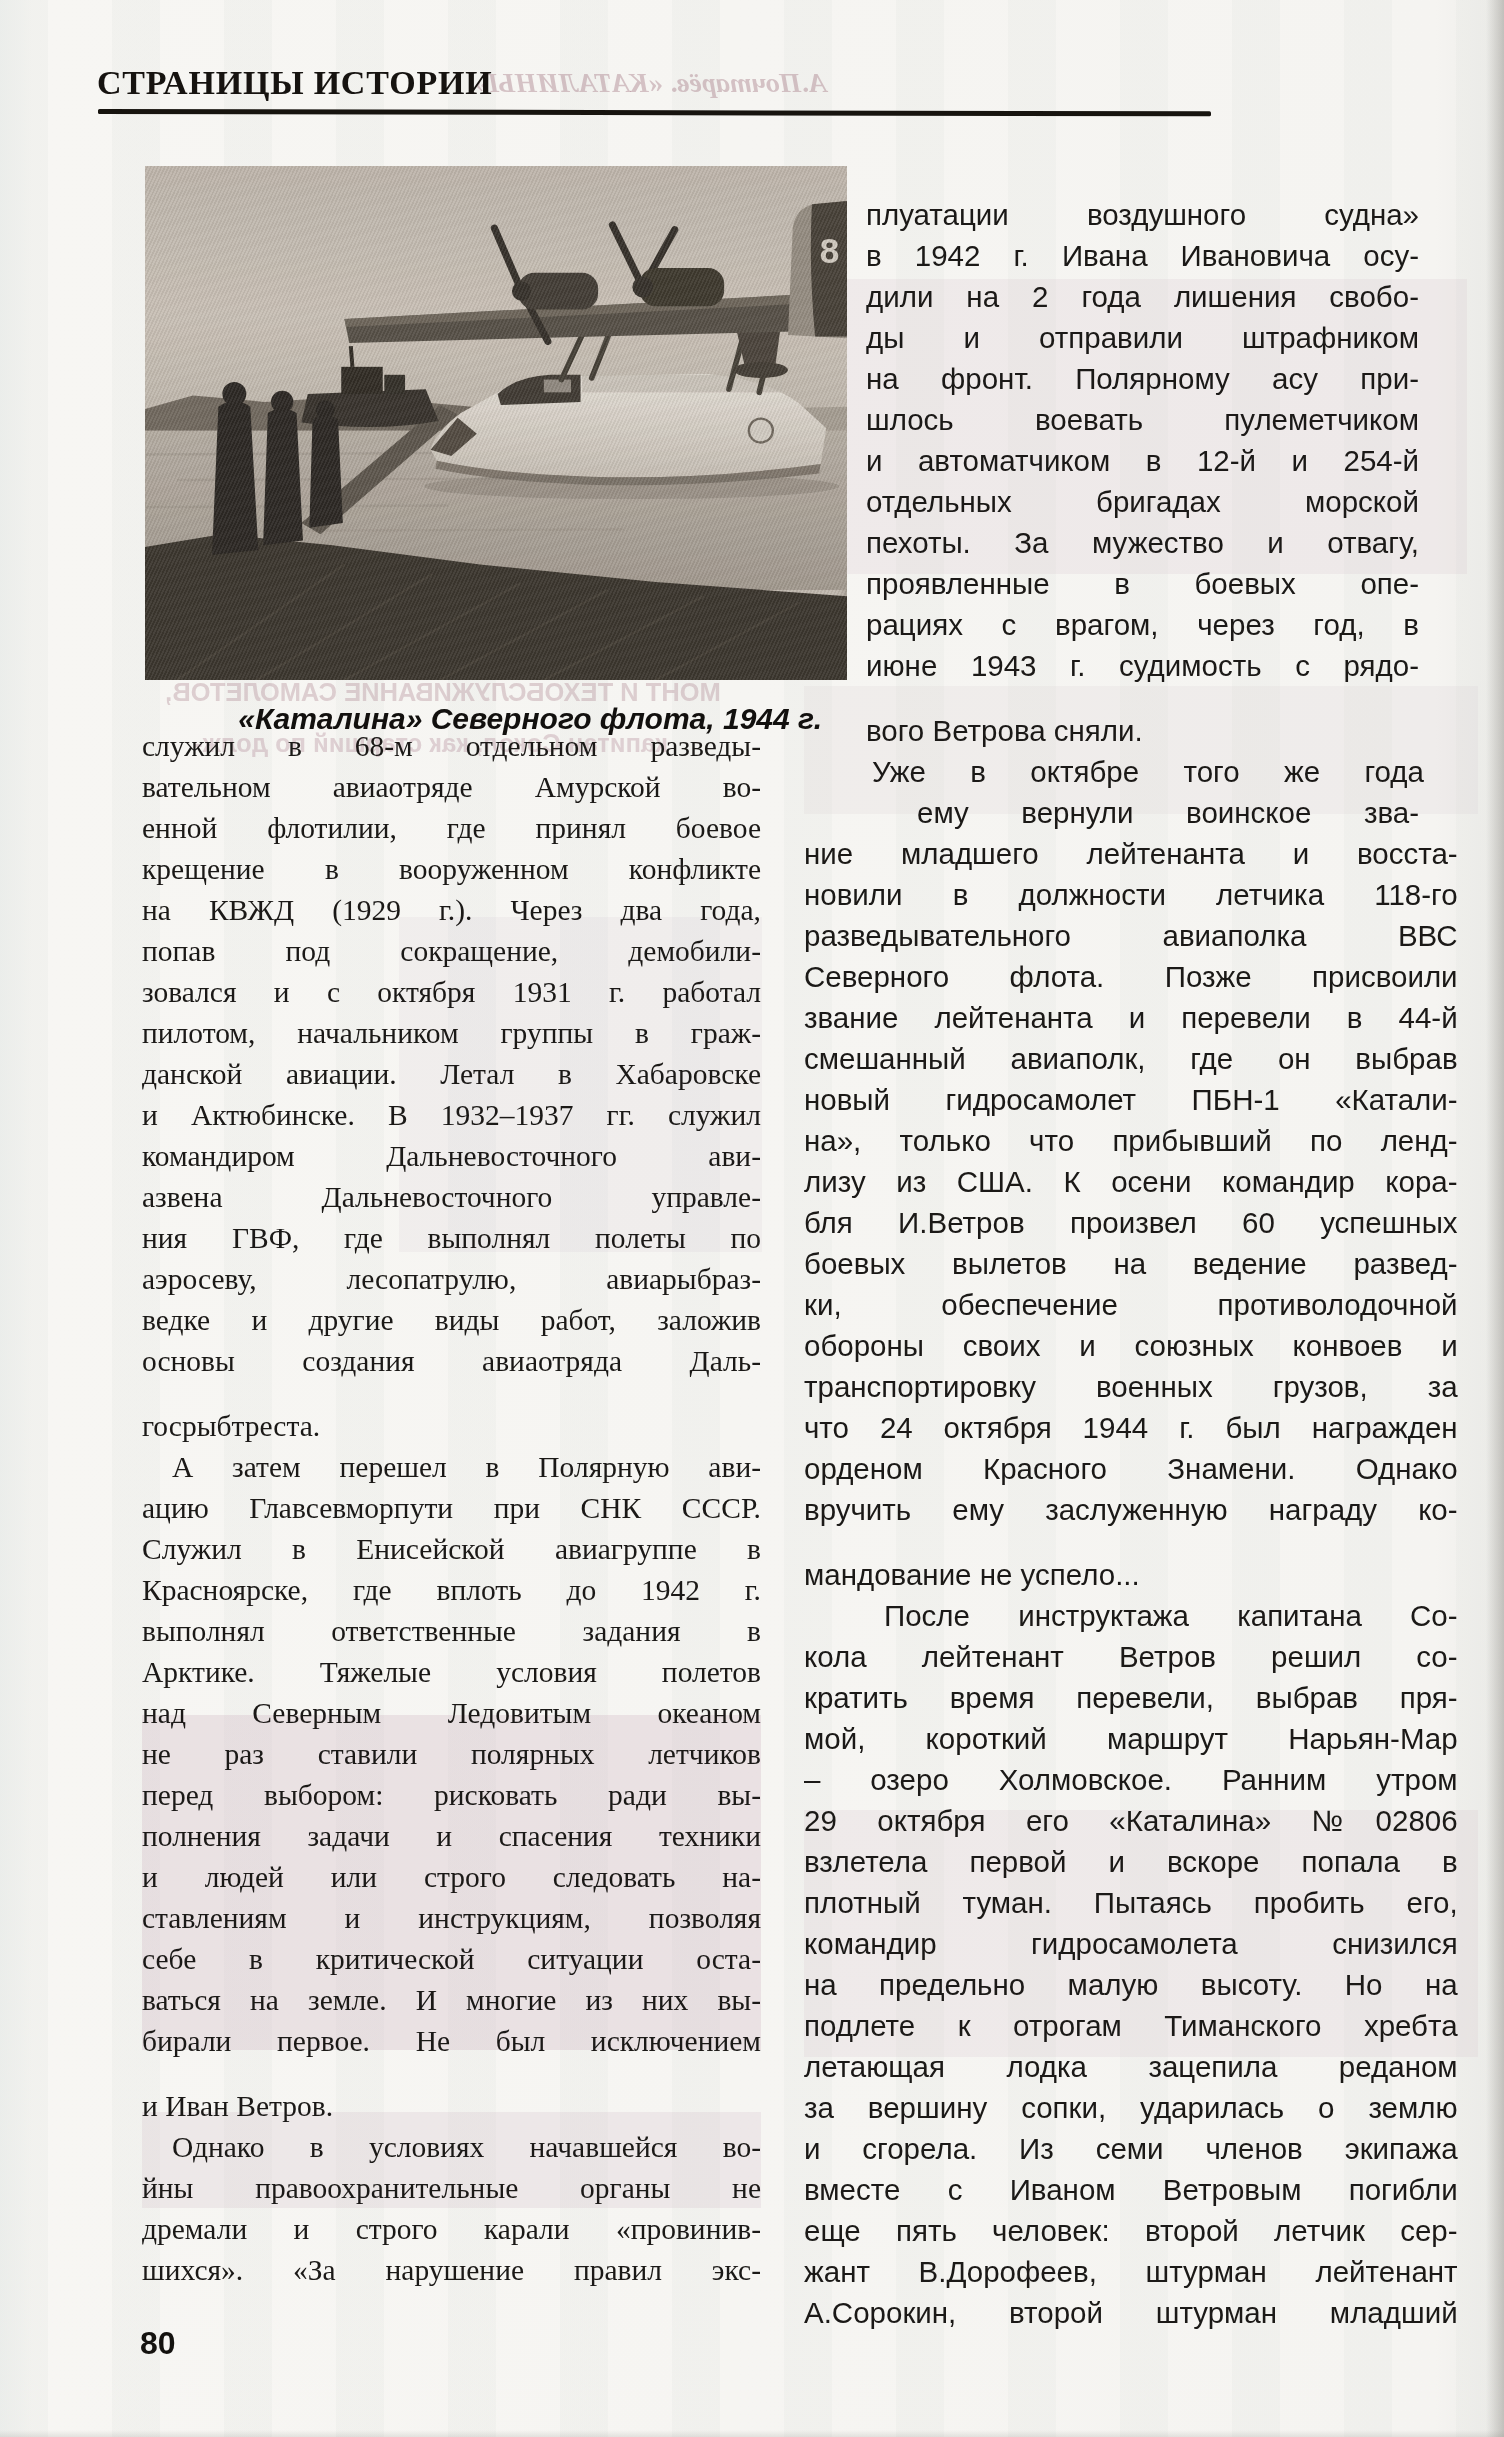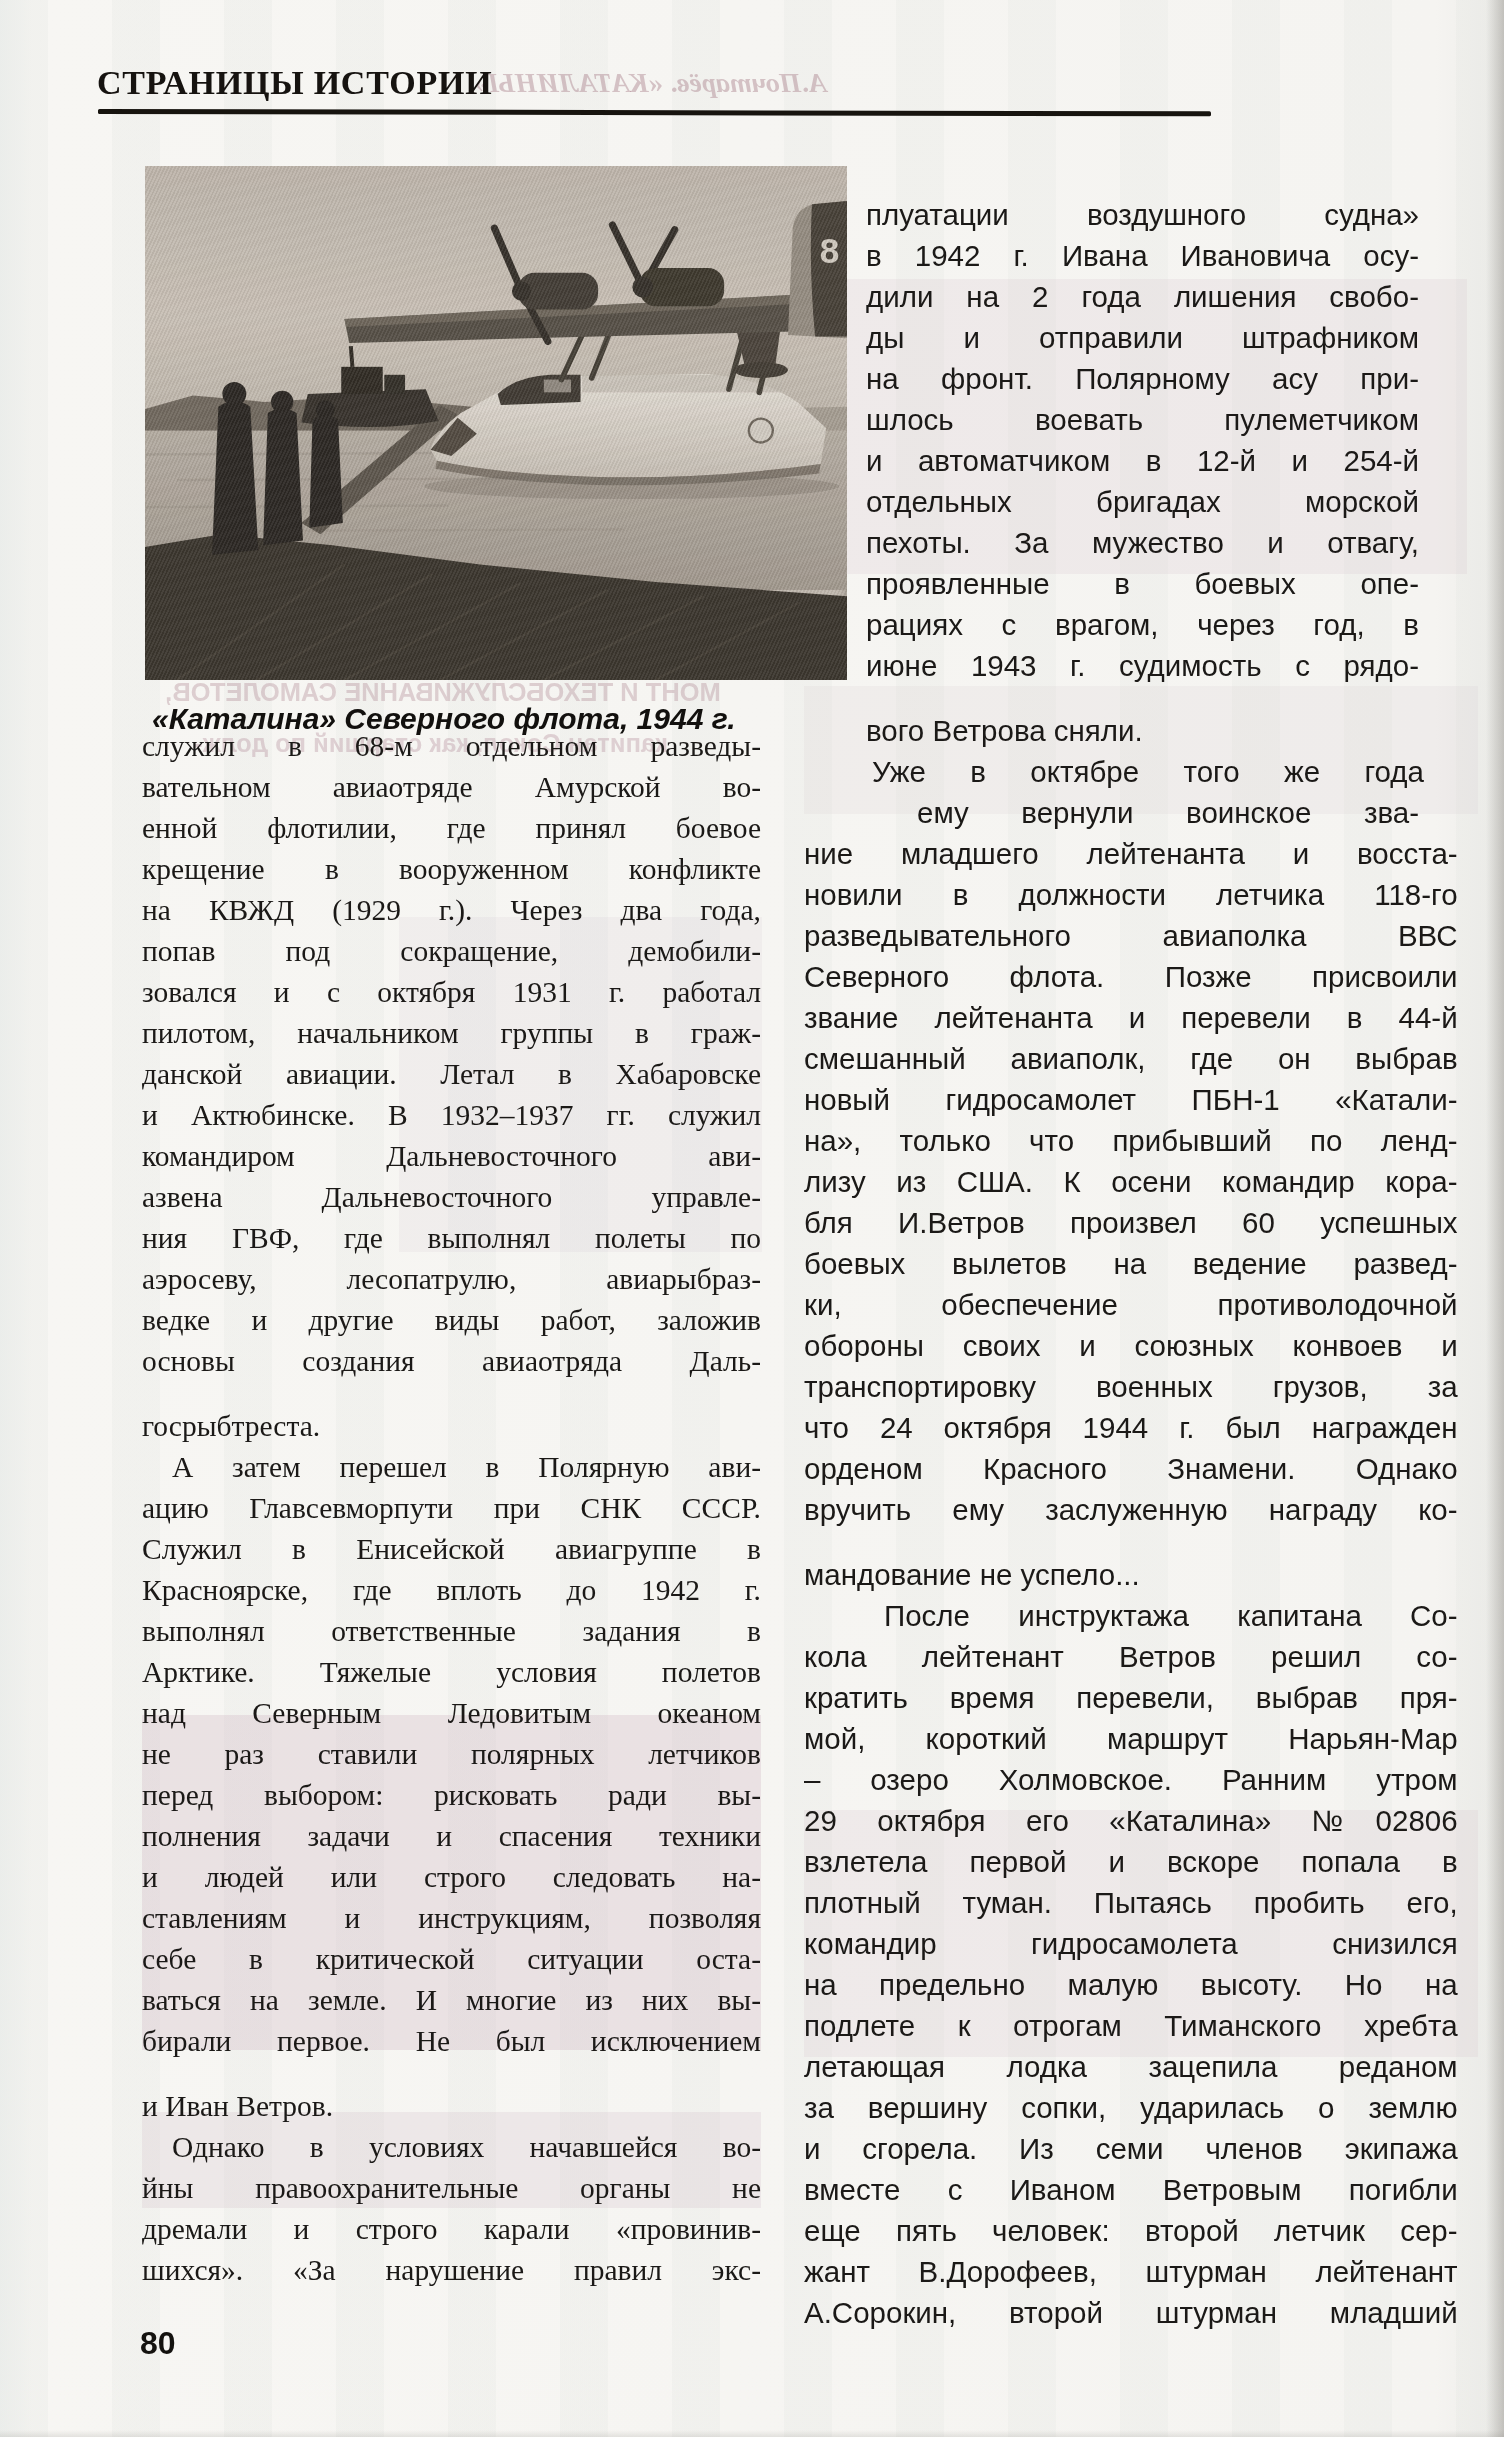--- a/index.html
+++ b/index.html
@@ -47,21 +47,21 @@
   .photo .moire{
     position:absolute;left:0;top:0;width:100%;height:100%;
     background:
       repeating-linear-gradient(115deg, rgba(255,255,255,0.07) 0 1.6px, rgba(40,35,30,0.06) 1.6px 3.2px),
       rgba(135,115,90,0.10);
     pointer-events:none;
   }
   .caption{
     left:152px;top:702px;width:670px;
     font-size:30px;font-weight:bold;font-style:italic;
-    text-align:left;color:#12100e;white-space:nowrap;
+    text-align:right;color:#12100e;white-space:nowrap;
   }
   
   .col{position:absolute;}
   .col-left{left:142px;top:726px;width:619px;font-family:Liberation Serif, serif;}
   .col-right{left:804px;top:194px;width:660px;}
   .line{
     font-size:29.5px;line-height:41px;
     text-align:justify;text-align-last:justify;
     color:#1b1917;
   }

